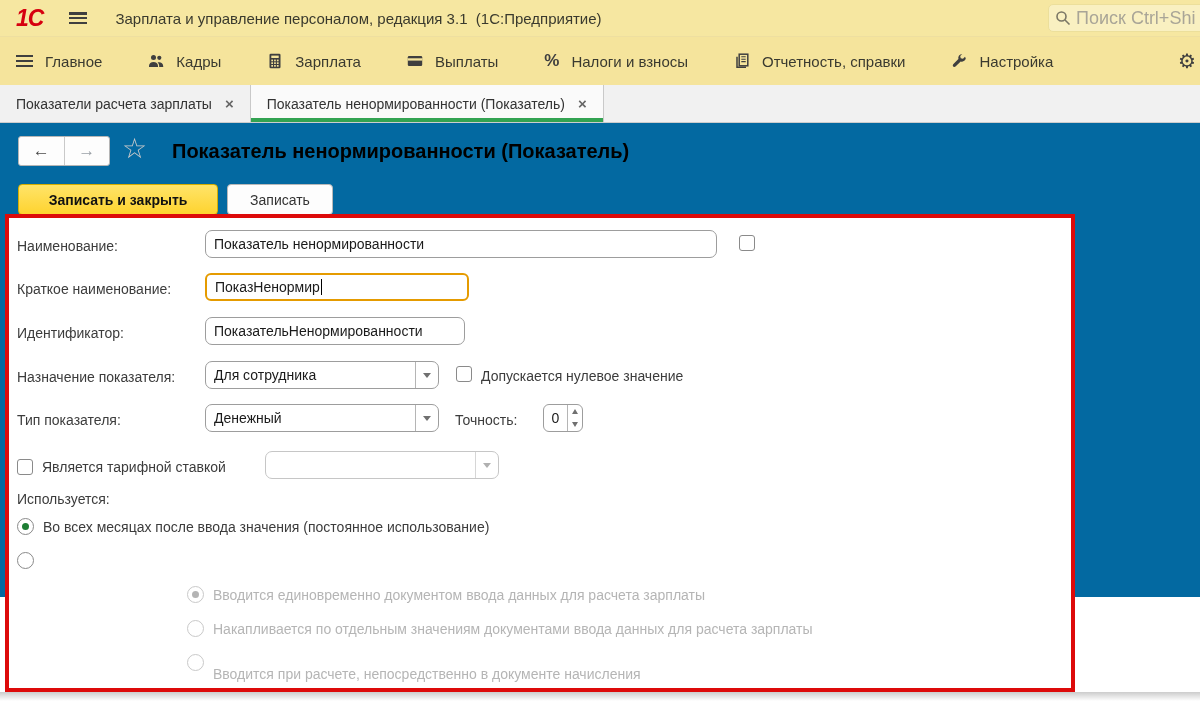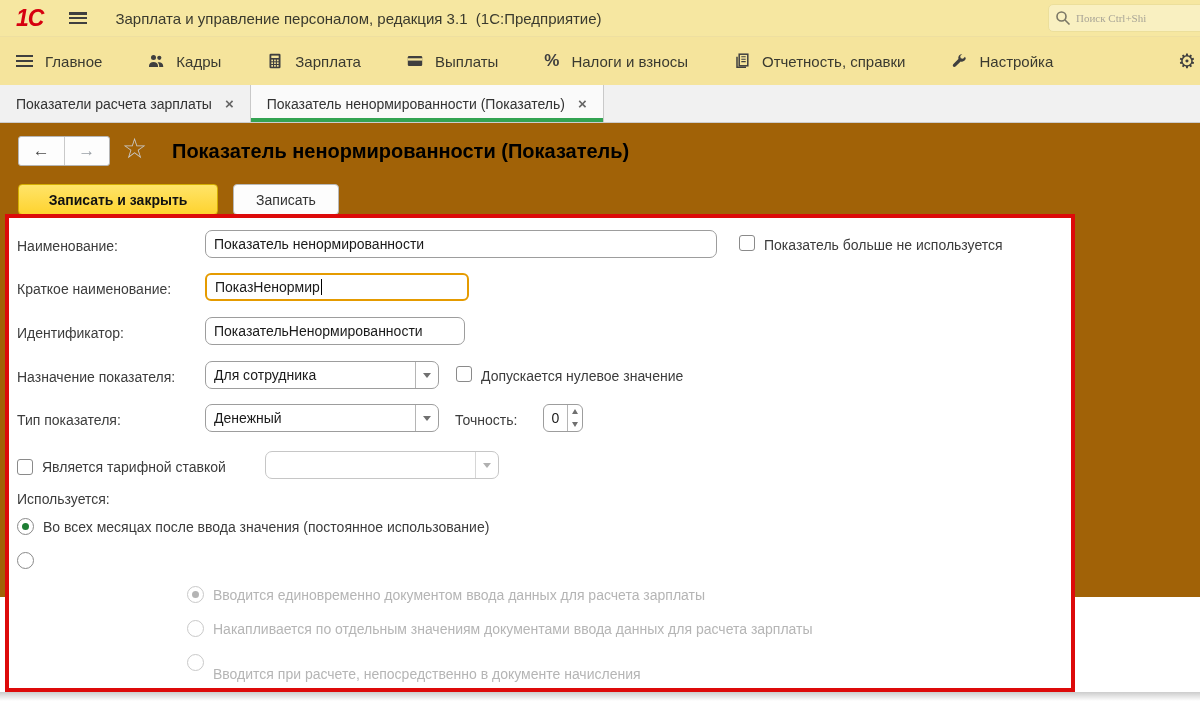--- a/index.html
+++ b/index.html
@@ -1,34 +1,34 @@
 <!DOCTYPE html>
 <html><head>
 <meta charset="utf-8">
 <style>
   * { margin:0; padding:0; box-sizing:border-box; }
   html,body { width:1200px; height:704px; overflow:hidden; background:#fff;
               font-family:"Liberation Sans", sans-serif; }
-  .root { position:relative; width:1200px; height:597px; background:#a16207; }
+  .root { position:relative; width:1200px; height:597px; background:#0369a1; }
 
   
   .titlebar { position:absolute; left:0; top:0; width:1200px; height:36px;
               background:#f6e7a1; display:flex; align-items:center; overflow:hidden; }
   .logo { color:#d6000f; font-weight:800; font-size:23px; font-style:italic;
           margin-left:16px; letter-spacing:-1px; line-height:1; }
   .bars { display:inline-block; width:18px; height:13px;
           background:repeating-linear-gradient(#3f3f3f 0 2.5px, transparent 2.5px 5px);
           margin-left:26px; }
   .app-title { font-size:15px; color:#3a3a2e; margin-left:28px; white-space:pre; }
   .search { position:absolute; right:-8px; top:4px; width:160px; height:28px;
             background:#f9f0c1; border:1px solid #ecdf9b; border-radius:5px;
             display:flex; align-items:center; padding:0 6px; }
   .search svg { flex:0 0 auto; margin-right:5px; }
   .search input { border:none; outline:none; background:transparent; width:120px;
-                  font-size:11px; color:#555; font-family:Liberation Serif, serif; }
+                  font-size:18px; color:#555; font-family:Liberation Sans, sans-serif; }
   .search input::placeholder { color:#a9a597; }
 
   
   .menubar { position:absolute; left:0; top:36px; width:1200px; height:49px;
              background:#f5e49c; border-top:1px solid #eedfa0;
              display:flex; align-items:center; padding:0 16px; }
   .menu-item { display:flex; align-items:center; gap:12px; margin-right:46px;
                font-size:15px; color:#3a3a30; cursor:default; }
   .menu-item .pct { font-size:17px; font-weight:700; color:#3f3f3f; }
   .menubar .gear { position:absolute; right:4px; top:50%; transform:translateY(-50%);
@@ -52,21 +52,21 @@
   .navbtn.fwd  { color:#9aa0a6; }
   .star { position:absolute; left:122px; top:132px; font-size:28px; color:#cbcbcb; }
   .page-title { position:absolute; left:172px; top:136px; font-size:20px; line-height:30px;
                 font-weight:700; color:#000; }
 
   
   .btn-primary { position:absolute; left:18px; top:184px; width:200px; height:31px;
                  background:linear-gradient(#ffe469,#fed32f); border:1px solid #d4ad00;
                  border-radius:4px; font-weight:700; font-size:14px; color:#111;
                  display:flex; align-items:center; justify-content:center; }
-  .btn-secondary { position:absolute; left:233px; top:184px; width:106px; height:31px;
+  .btn-secondary { position:absolute; left:227px; top:184px; width:106px; height:31px;
                    background:#fdfdfd; border:1px solid #b8b8b8; border-radius:4px;
                    font-size:14px; color:#333;
                    display:flex; align-items:center; justify-content:center; }
 
   
   .formbox { position:absolute; left:5px; top:214px; width:1070px; height:478px;
              border:4px solid #dd0a0a; background:#fff; }
   .shadow { position:absolute; left:0; top:692px; width:1200px; height:9px;
             background:linear-gradient(rgba(0,0,0,0.20), rgba(0,0,0,0)); }
 
@@ -223,21 +223,20 @@
   <div class="page-title">Показатель ненормированности (Показатель)</div>
 
   <div class="btn-primary">Записать и закрыть</div>
   <div class="btn-secondary">Записать</div>
 
   <div class="formbox">
 
     <span class="lbl" style="left:8px; top:20px;">Наименование:</span>
     <input class="tbox" style="left: 196px; top: 12px; width: 512px;" value="Показатель ненормированности">
     <span class="cb" style="left:730px; top:17px;"></span>
-    <span class="cb-lbl" style="left:755px; top:19px;">Показатель больше не используется</span>
 
     <span class="lbl" style="left:8px; top:63px;">Краткое наименование:</span>
     <div class="tbox focused" style="left:196px; top:55px; width:264px;align-items:center;">
       <span>ПоказНенормир</span>
       <span class="caret"></span>
     </div>
 
     <span class="lbl" style="left:8px; top:107px;">Идентификатор:</span>
     <input class="tbox" style="left: 196px; top: 99px; width: 260px;" value="ПоказательНенормированности">
 

